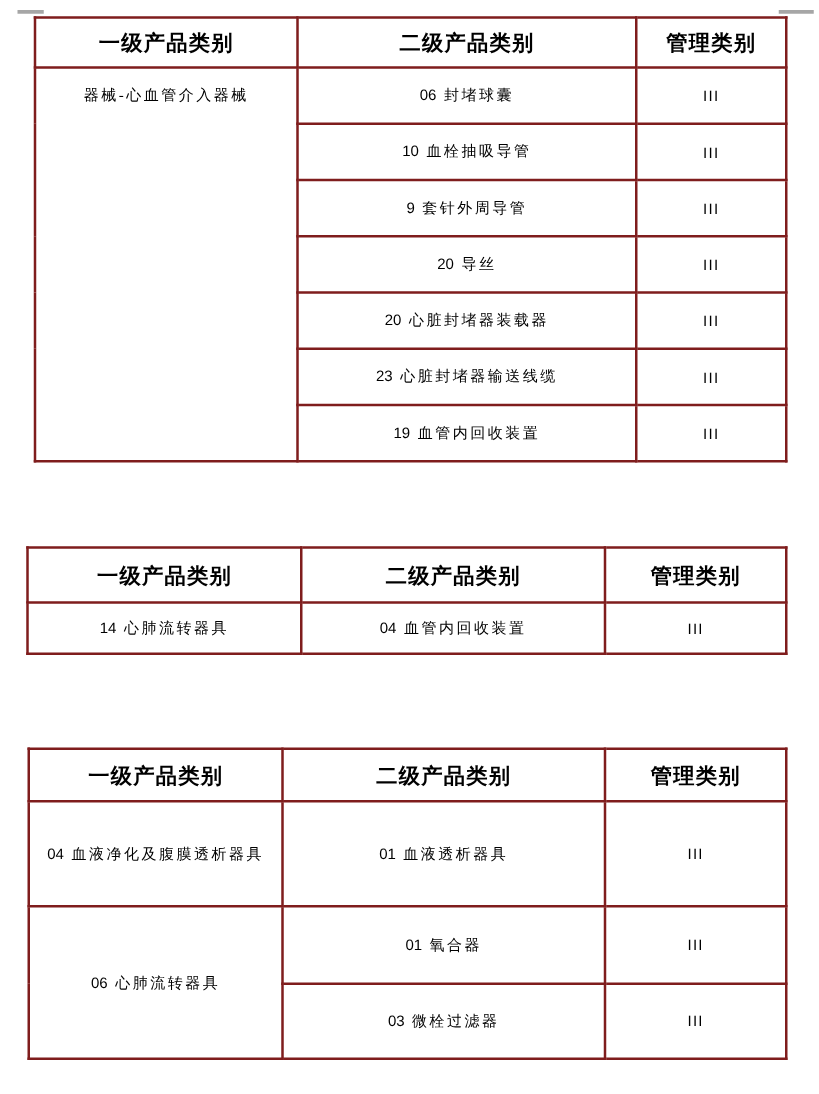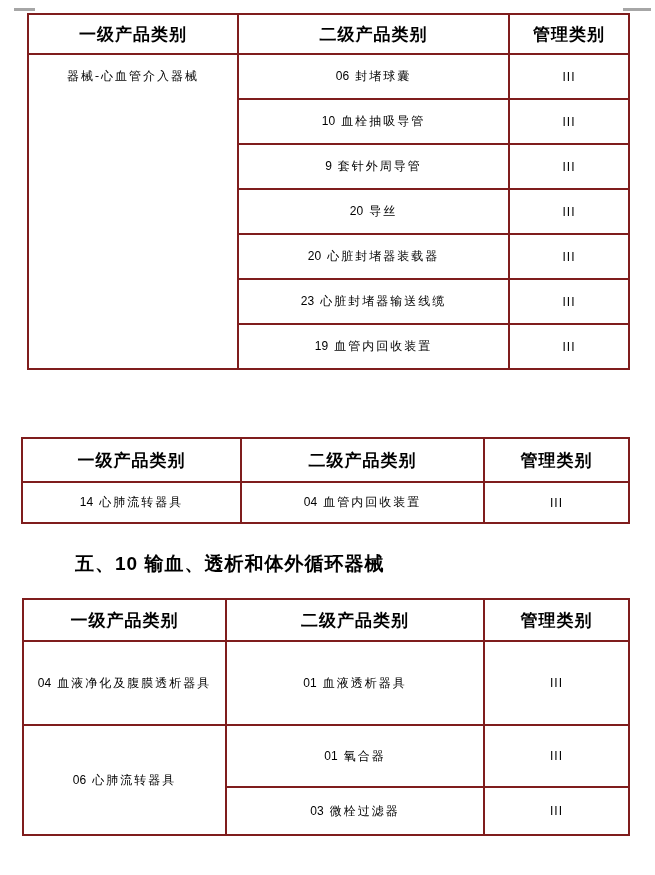--- a/index.html
+++ b/index.html
@@ -123,21 +123,20 @@
     </thead>
     <tbody>
       <tr>
         <td><span class="code">14</span><span>心肺流转器具</span></td>
         <td><span class="code">04</span><span>血管内回收装置</span></td>
         <td class="cls-cell">III</td>
       </tr>
     </tbody>
   </table>
 
-  <div class="heading h5">五、10 输血、透析和体外循环器械</div>
 
   <table class="doc t3">
     <colgroup>
         <col style="width:203px">
         <col style="width:258px">
         <col style="width:145px">
       </colgroup>
     <thead>
       <tr>
         <th>一级产品类别</th>
@@ -149,20 +148,20 @@
       <tr style="height:84px;">
         <td class="wrap2"><span class="code">04</span><span>血液净化及腹膜透析器具</span></td>
         <td><span class="code">01</span><span>血液透析器具</span></td>
         <td class="cls-cell">III</td>
       </tr>
       <tr style="height:62px;">
         <td rowspan="2"><span class="code">06</span><span>心肺流转器具</span></td>
         <td><span class="code">01</span><span>氧合器</span></td>
         <td class="cls-cell">III</td>
       </tr>
-      <tr style="height:48px;margin-left:27px;">
+      <tr style="height:60px;margin-left:27px;">
         <td><span class="code">03</span><span>微栓过滤器</span></td>
         <td class="cls-cell">III</td>
       </tr>
     </tbody>
   </table>
 
 </div>
 
 </body></html>

